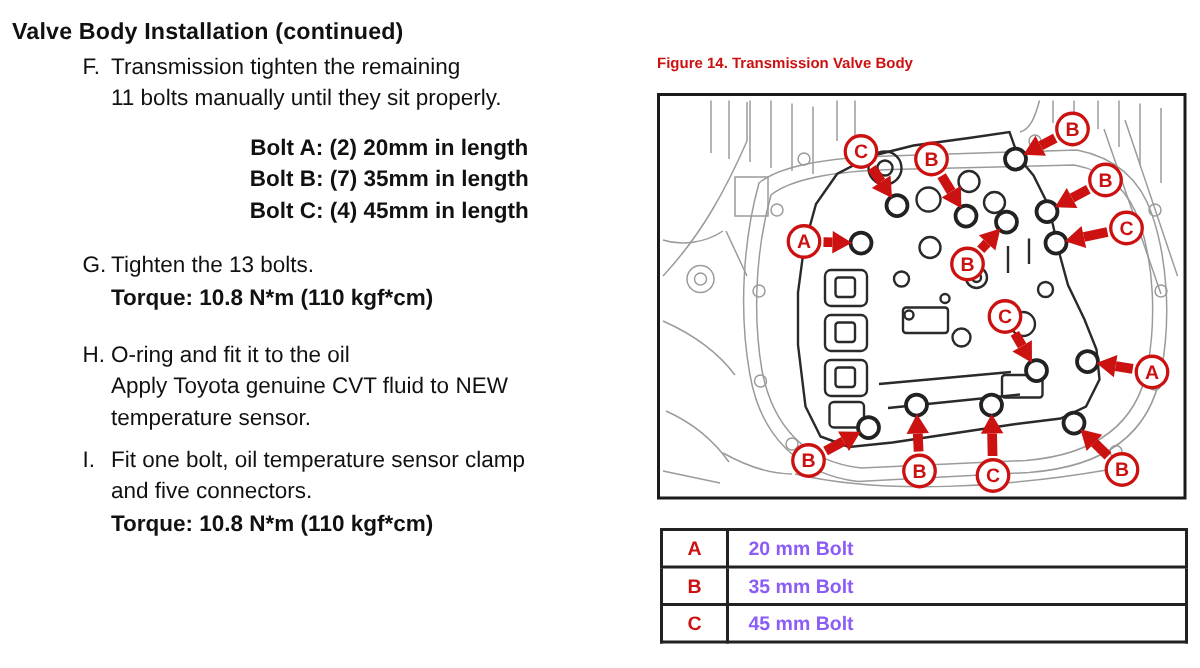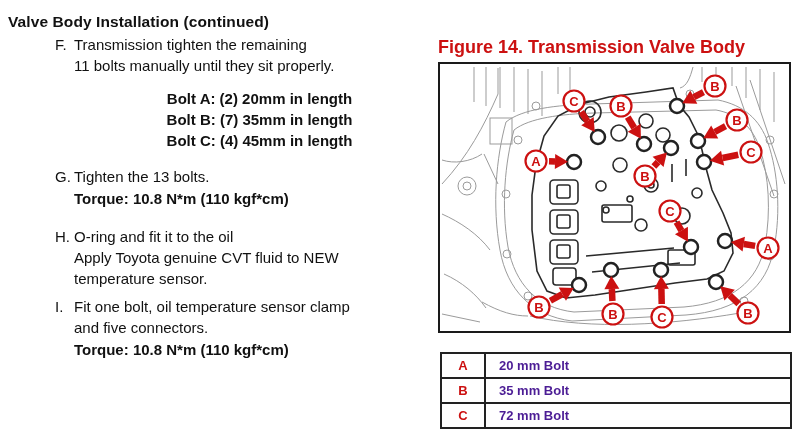--- a/index.html
+++ b/index.html
@@ -20,37 +20,37 @@
   .step { display:flex; }
   .step .marker { flex:0 0 19px; width:19px; }
   .specs { padding-left:19px; font-weight:bold; }
   .mt12 { margin-top:12px;text-align:center; }
   .mt15 { margin-top:15px; }
   .mt5  { margin-top:1px; }
   .mt17 { margin-top:17px; }
   .mt7  { margin-top:7px; }
   .fig-title {
     position:absolute; left:438px; top:37px;
-    font-size:18px; font-weight:bold; color:var(--accent);
+    font-size:10px; font-weight:bold; color:var(--accent);
   }
   .fig-frame {
     position:absolute; left:438px; top:62px; width:353px; height:271px;
     border:2px solid #1a1a1a; background:#fff;
   }
   .fig-frame svg { display:block; width:349px; height:267px; }
   .legend {
     position:absolute; left:440px; top:352px;
     border-collapse:collapse; table-layout:fixed;
   }
   .legend td {
     border:2px solid #222; height:25px;
     font-size:13px; font-weight:bold; vertical-align:middle;
   }
   .legend td.key { width:44px; text-align:center; color:var(--accent); }
-  .legend td.val { width:306px; padding-left:13px; color:#4c1d95; }
+  .legend td.val { width:306px; padding-left:13px; color:#8b5cf6; }
 </style>
 </head>
 <body>
 
 <div class="page-title">Valve Body Installation (continued)</div>
 
 <div class="steps">
   <div class="step">
     <div class="marker">F.</div>
     <div class="lines">
@@ -255,16 +255,16 @@
     <tr>
       <td class="key">A</td>
       <td class="val">20 mm Bolt</td>
     </tr>
     <tr>
       <td class="key">B</td>
       <td class="val">35 mm Bolt</td>
     </tr>
     <tr>
       <td class="key">C</td>
-      <td class="val">72 mm Bolt</td>
+      <td class="val">45 mm Bolt</td>
     </tr>
   </tbody>
 </table>
 
 </body></html>

